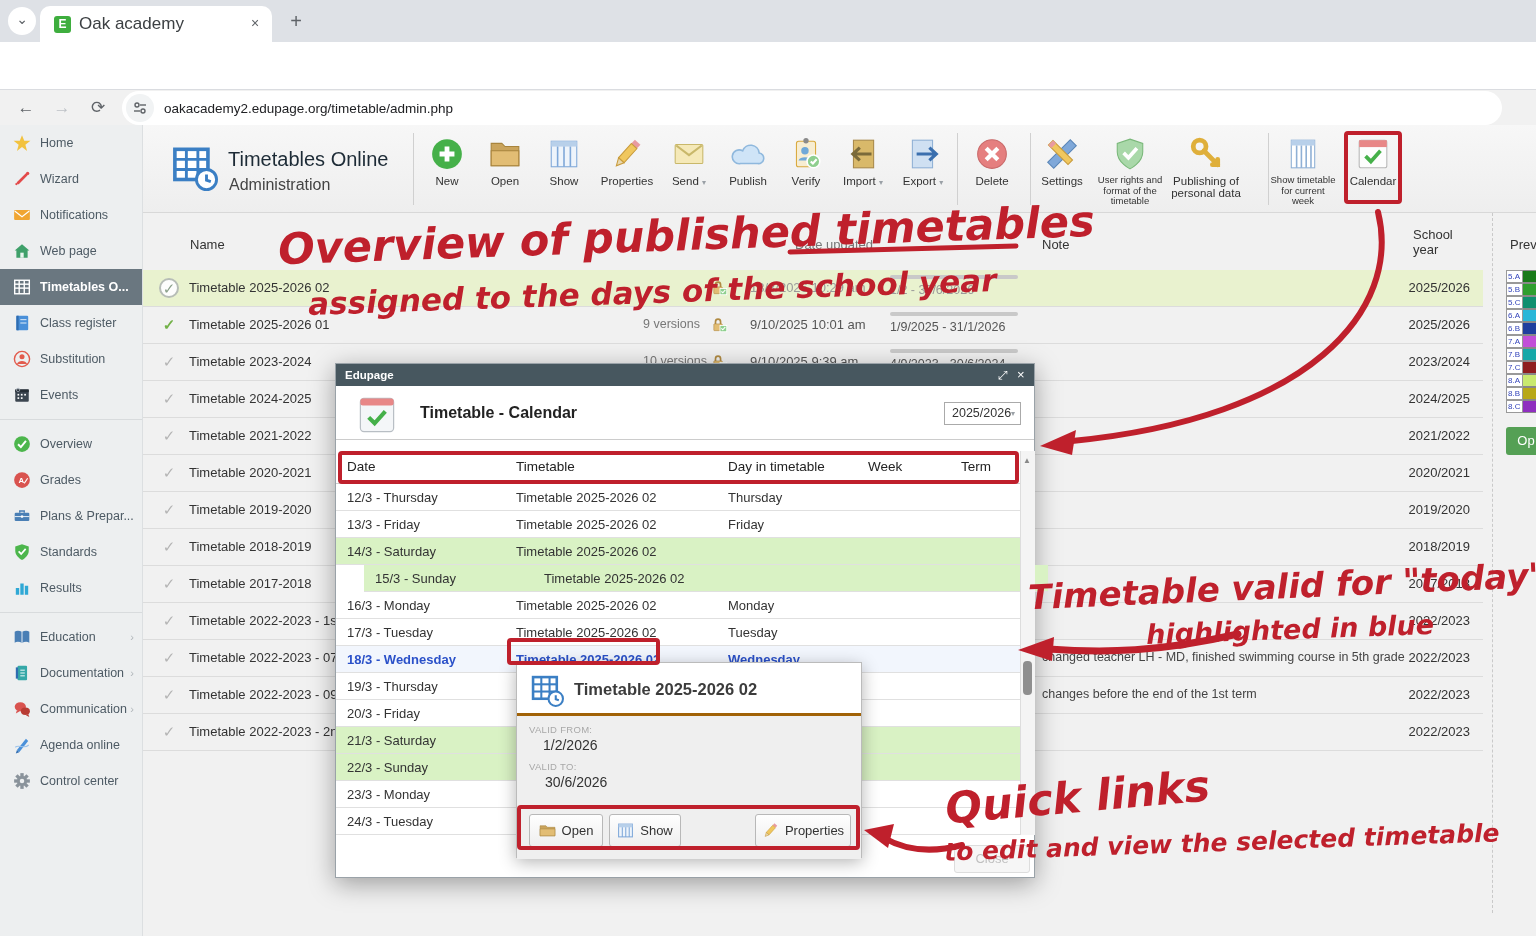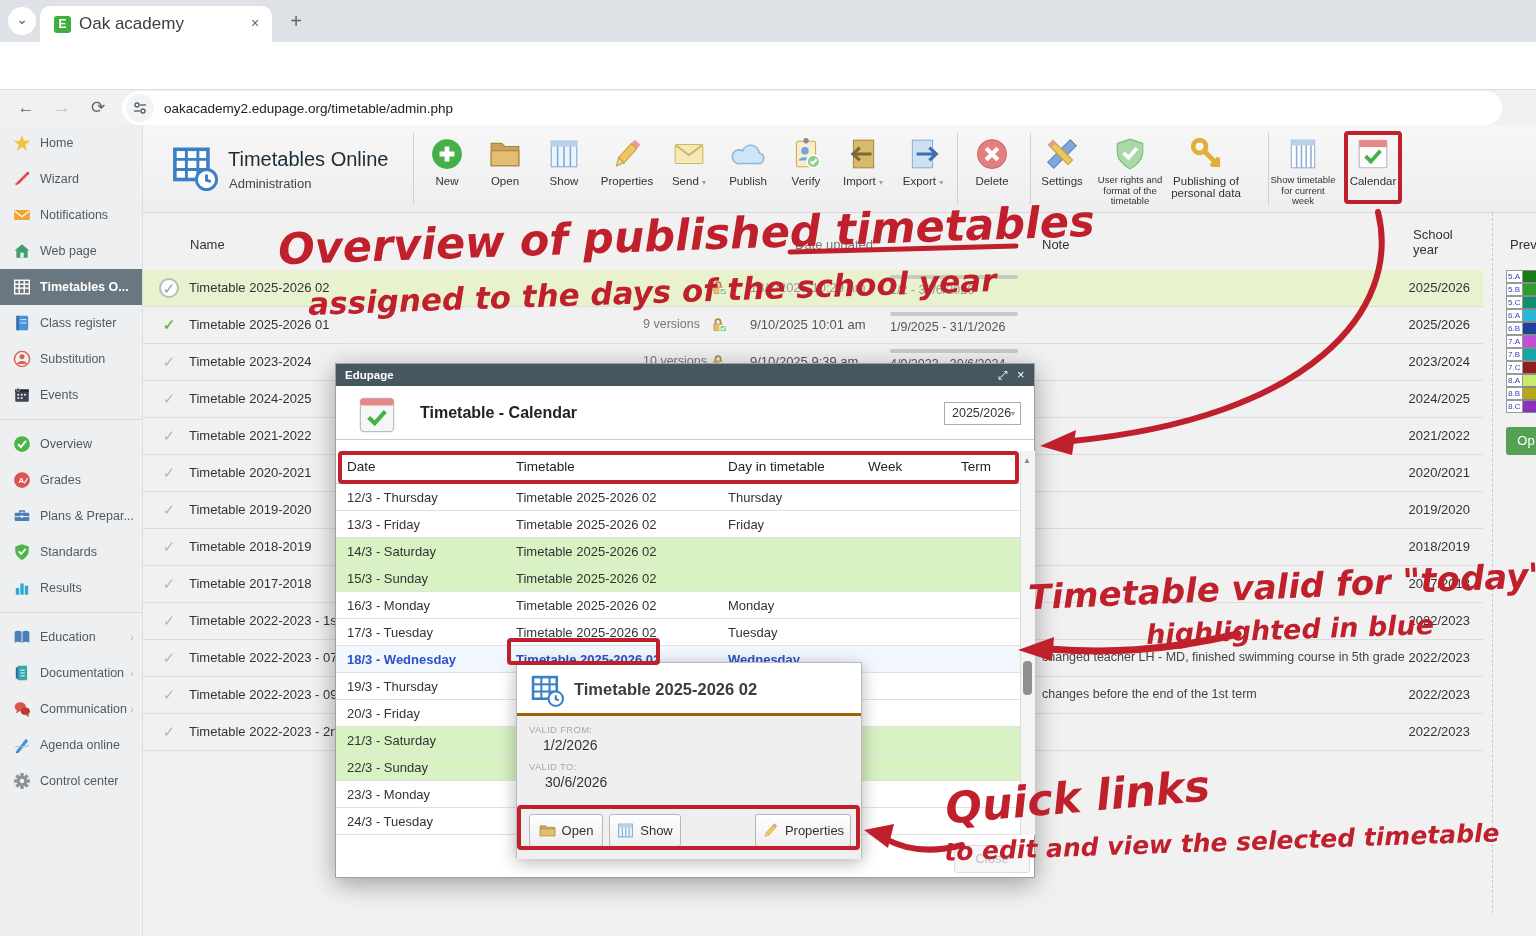--- a/index.html
+++ b/index.html
@@ -39,21 +39,21 @@
   .side-item .ic { width:18px; height:18px; margin:0 9px 0 13px; flex:0 0 auto; }
   .side-item.sel { background:#6a7780; color:#fff; font-weight:bold; }
   .side-item .chev { position:absolute; right:8px; color:#b0b6ba; font-size:11px; }
   .side-sep { height:1px; background:#d8dbdd; margin:6px 0; }
 
   
   .main { position:absolute; left:143px; top:125px; width:1393px; height:811px; background:#f1f1f1; }
   .toolbar { position:absolute; left:0; top:0; width:1393px; height:88px; background:linear-gradient(#f7f7f7,#eeeeee); border-bottom:1px solid #d8d8d8; }
   .tt-logo { position:absolute; left:29px; top:20px; width:46px; height:46px; }
   .tb-title { position:absolute; left:85px; top:23px; font-size:20px; color:#1d2b36; }
-  .tb-sub { position:absolute; left:86px; top:51px; font-size:13px; color:#444; }
+  .tb-sub { position:absolute; left:86px; top:51px; font-size:16px; color:#444; }
   .vsep { position:absolute; top:8px; width:1px; height:72px; background:#d0d0d0; }
   .tbtn { position:absolute; top:12px; width:58px; cursor:pointer; text-align:center; }
   .tbtn .tic { width:34px; height:34px; margin:0 auto; }
   .tbtn .tlb { margin-top:4px; font-size:11.5px; color:#333; line-height:12px; }
   .tbtn .tlb.small { font-size:9.5px; line-height:10.5px; }
   .caret { color:#9aa0a6; font-size:8px; }
 
   .th-row { position:absolute; left:0; top:88px; width:1340px; height:57px; }
   .th { position:absolute; top:24px; font-size:13px; color:#333; }
   .row { position:absolute; left:0; width:1340px; height:37px; border-bottom:1px solid #dcdcdc; background:#f1f1f1; cursor:pointer; }
@@ -704,21 +704,21 @@
         <div class="mrow2" style="top: 147px;">
           <span style="left:11px;">13/3 - Friday</span>
           <span style="left:180px;" class="lnk">Timetable 2025-2026 02</span>
           <span style="left:392px;">Friday</span>
         </div>
         <div class="mrow2 weekend" style="top: 174px;">
           <span style="left:11px;">14/3 - Saturday</span>
           <span style="left:180px;" class="lnk">Timetable 2025-2026 02</span>
           <span style="left:392px;"></span>
         </div>
-        <div class="mrow2 weekend" style="top: 201px;">
+        <div class="mrow2 weekend" style="top: 201px; margin-left: 28px;">
           <span style="left:11px;">15/3 - Sunday</span>
           <span style="left:180px;" class="lnk">Timetable 2025-2026 02</span>
           <span style="left:392px;"></span>
         </div>
         <div class="mrow2" style="top: 228px;">
           <span style="left:11px;">16/3 - Monday</span>
           <span style="left:180px;" class="lnk">Timetable 2025-2026 02</span>
           <span style="left:392px;">Monday</span>
         </div>
         <div class="mrow2" style="top: 255px;">

